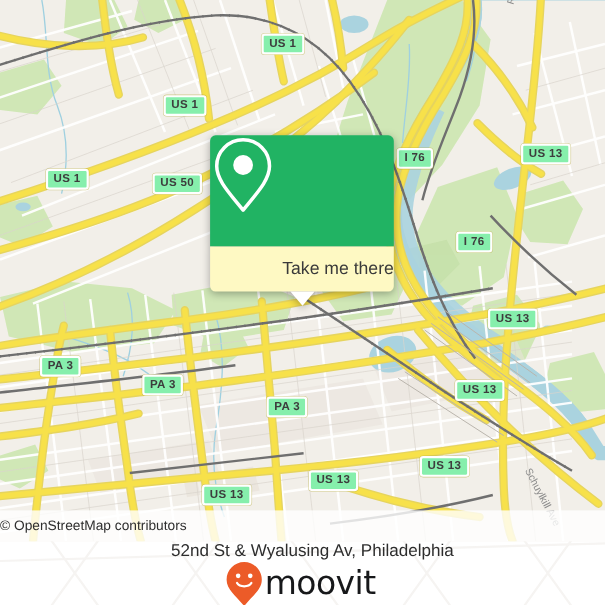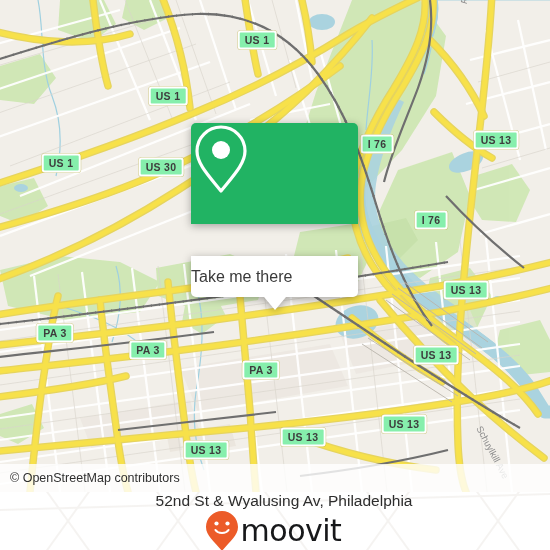--- a/index.html
+++ b/index.html
@@ -48,26 +48,25 @@
     border-radius:5px;
     filter:drop-shadow(0 2px 4px rgba(0,0,0,.32));
   }
   #popup-head{
     background:#21b363;
     height:101px;
     border-radius:5px 5px 0 0;
     display:flex;align-items:center;justify-content:center;
   }
   #popup-foot{
-    background:#ffffff;
+    background:#fef9c3;
     height:41px;
     border-radius:0 0 5px 5px;
-    display:flex;align-items:center;justify-content:flex-start;
+    display:flex;align-items:center;justify-content:flex-end;
     position:relative;
-    margin-top:32px;
   }
   #popup-foot .lbl{
     font-size:16px;color:#3a3a3a;
     font-family:"Liberation Sans", sans-serif;
   }
   #popup-tail{
     position:absolute;
     left:50%;top:100%;
     transform:translateX(-50%);
     width:0;height:0;
@@ -76,21 +75,21 @@
     border-top:13px solid #ffffff;
   }
 
   
   #attrib{
     position:absolute;left:0;top:464px;width:550px;height:28px;
     background:rgba(255,255,255,.80);
     display:flex;align-items:center;
   }
   #attrib .txt{
-    font-size:12.5px;color:#2f2f2f;padding-left:10px;
+    font-size:12.5px;color:#2f2f2f;
     font-family:"Liberation Sans", sans-serif;
   }
 
   
   #bottom{
     position:absolute;left:0;top:492px;width:550px;height:58px;
     background:#ffffff;
     display:flex;align-items:center;justify-content:space-between;
     overflow:hidden;
     flex-direction:column;
@@ -364,21 +363,21 @@
         </g>
       </g>
     </svg>
 
     <div class="maplabel" style="left:459px;top:2px;transform:rotate(-72deg);transform-origin:left top;">River</div>
     <div class="maplabel" style="left:484px;top:424px;transform:rotate(62deg);transform-origin:left top;font-size:9.5px;">Schuylkill Ave</div>
 
     <div class="shield" style="left:257px;top:40px;">US 1</div>
     <div class="shield" style="left:168px;top:96px;">US 1</div>
     <div class="shield" style="left:61px;top:163px;">US 1</div>
-    <div class="shield" style="left:161px;top:167px;">US 30</div>
+    <div class="shield" style="left:161px;top:167px;">US 50</div>
     <div class="shield" style="left:377px;top:144px;">I 76</div>
     <div class="shield" style="left:431px;top:220px;">I 76</div>
     <div class="shield" style="left:496px;top:140px;">US 13</div>
     <div class="shield" style="left:466px;top:290px;">US 13</div>
     <div class="shield" style="left:436px;top:355px;">US 13</div>
     <div class="shield" style="left:404px;top:424px;">US 13</div>
     <div class="shield" style="left:303px;top:437px;">US 13</div>
     <div class="shield" style="left:206px;top:450px;">US 13</div>
     <div class="shield" style="left:55px;top:333px;">PA 3</div>
     <div class="shield" style="left:148px;top:350px;">PA 3</div>

